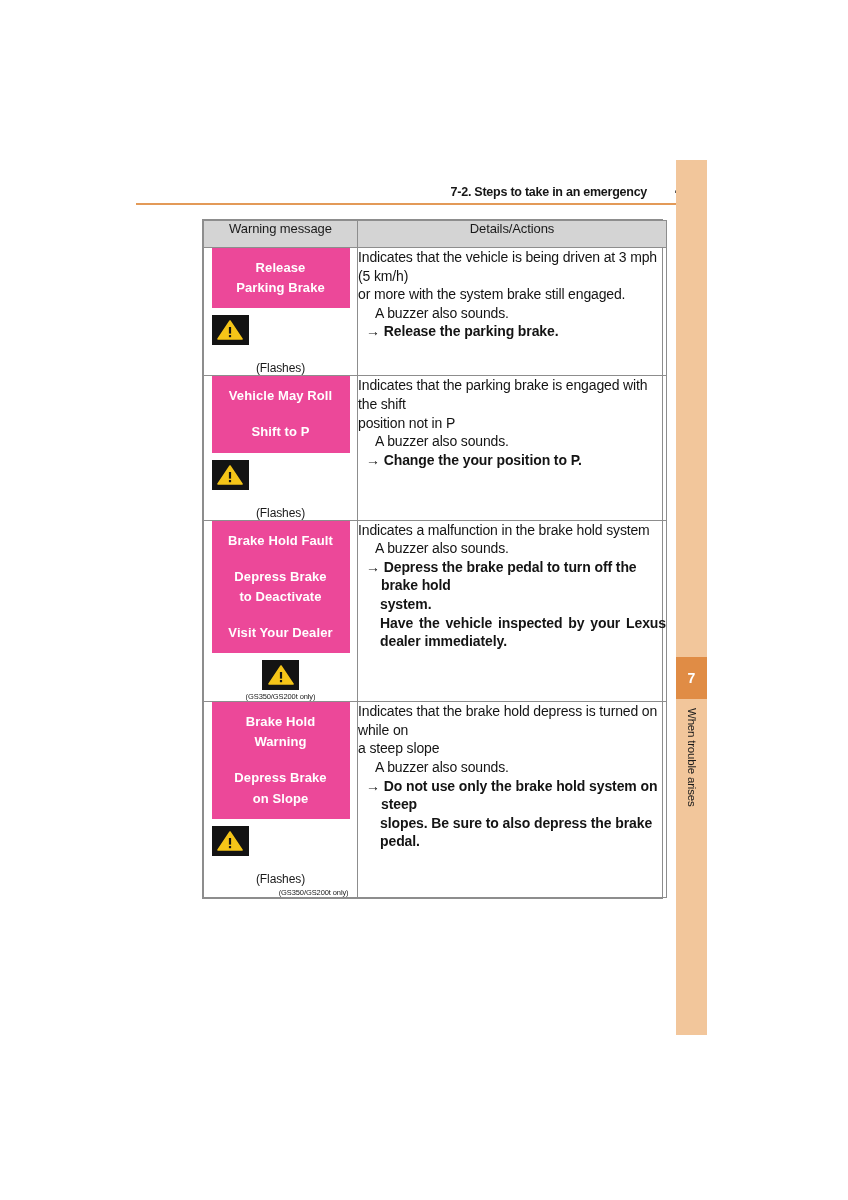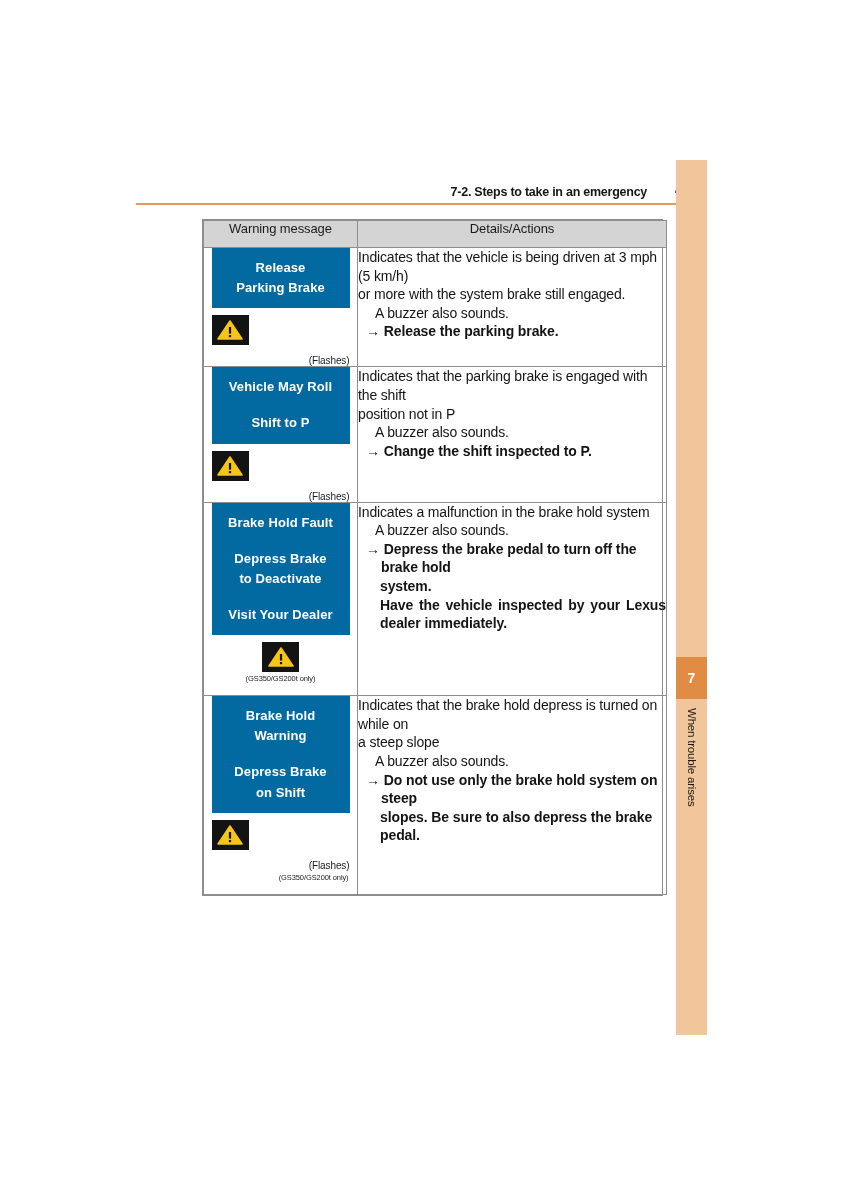--- a/index.html
+++ b/index.html
@@ -134,21 +134,21 @@
   }
 
   
   .msg-cell {
     padding: 8px 0 6px 0;
     text-align: center;
   }
   .display-panel {
     width: 138px;
     margin: 0 auto;
-    background: #0369a1;
+    background: #ec4899;
     color: #ffffff;
     box-sizing: border-box;
     padding: 10px 4px;
     text-align: center;
   }
   .display-panel .dline {
     font-size: 13px;
     font-weight: bold;
     letter-spacing: 0.1px;
     line-height: 1.55;
@@ -169,29 +169,29 @@
     background: #131313;
     display: inline-flex;
     align-items: center;
     justify-content: center;
     vertical-align: top;
   }
   .warn-icon svg { display: block; }
 
   .cap-flashes {
     width: 138px;
-    margin: 10px auto 0 auto;
-    text-align: right;
-    font-size: 10px;
+    margin: 16px auto 0 auto;
+    text-align: center;
+    font-size: 12px;
     color: #1a1a1a;
     letter-spacing: -0.1px;
   }
   .cap-model {
     width: 138px;
-    margin: 2px auto 12px auto;
+    margin: 2px auto 0 auto;
     text-align: center;
     font-size: 7.5px;
     color: #1a1a1a;
     letter-spacing: -0.1px;
   }
   .cap-model.right-shift { text-align: right; padding-right: 2px; }
 
   
   .det-cell {
     padding: 0 6px 0 4px;
@@ -306,21 +306,21 @@
               </svg>
             </span>
           </div>
           <div class="cap-flashes">(Flashes)</div>
         </td>
         <td class="det-cell">
           <div class="det-body">
             <span class="plain">Indicates that the parking brake is engaged with the shift</span>
             <span class="plain">position not in P</span>
             <span class="indent">A buzzer also sounds.</span>
-            <span class="action"><span class="arrow">→</span> <span>Change the shift inspected to P.</span></span>
+            <span class="action"><span class="arrow">→</span> <span>Change the your position to P.</span></span>
           </div>
         </td>
       </tr>
 
       <tr>
         <td class="msg-cell">
           <div class="display-panel">
             <div class="dline">Brake Hold Fault</div>
             <div class="dgap"></div>
             <div class="dline">Depress Brake</div>
@@ -350,21 +350,21 @@
         </td>
       </tr>
 
       <tr>
         <td class="msg-cell">
           <div class="display-panel">
             <div class="dline">Brake Hold</div>
             <div class="dline">Warning</div>
             <div class="dgap"></div>
             <div class="dline">Depress Brake</div>
-            <div class="dline">on Shift</div>
+            <div class="dline">on Slope</div>
           </div>
           <div class="icon-row">
             <span class="warn-icon">
               <svg width="26" height="22" viewBox="0 0 26 22">
                 <polygon points="13,2 25,20 1,20" fill="#f5c518" stroke="#f5c518" stroke-width="1.6" stroke-linejoin="round"></polygon>
                 <rect x="11.9" y="8" width="2.2" height="6.6" fill="#131313"></rect>
                 <rect x="11.9" y="16" width="2.2" height="2.2" fill="#131313"></rect>
               </svg>
             </span>
           </div>

